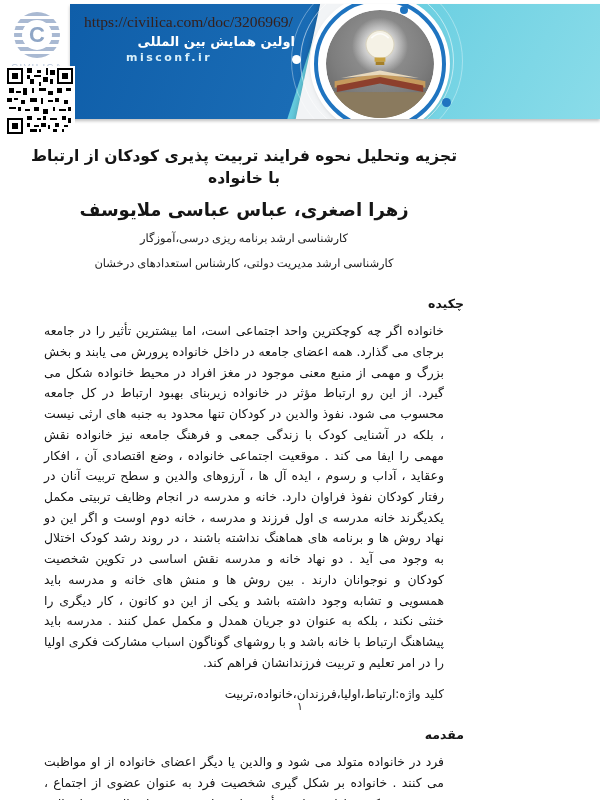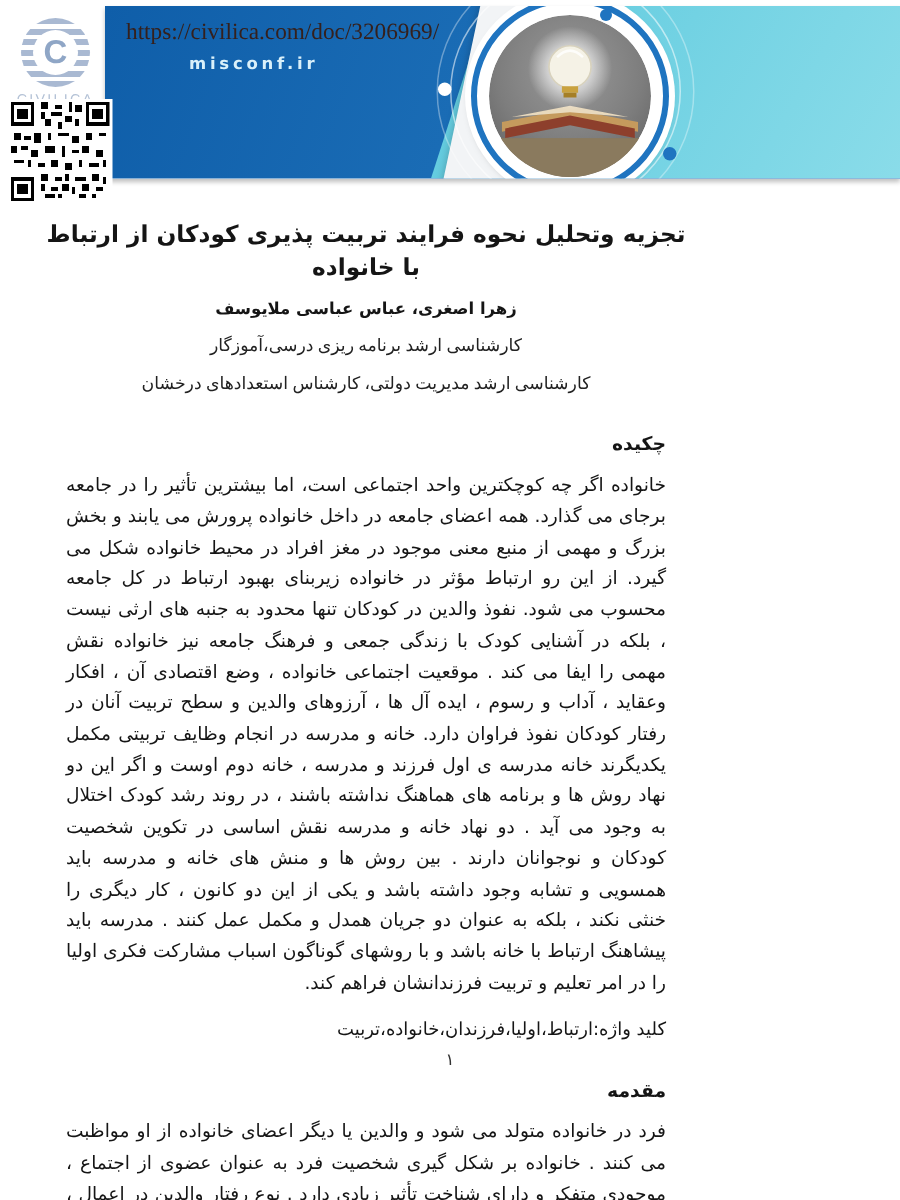--- a/index.html
+++ b/index.html
@@ -49,23 +49,23 @@
              font-weight:700;font-size:22px;color:#8fa6c6;font-family:"Liberation Sans",sans-serif;}
   .logo-name{font-size:9.5px;letter-spacing:1.5px;margin-top:3px;color:#b4c2d6;
              font-family:"Liberation Sans",sans-serif;}
 
   .qr{position:absolute;left:5px;top:66px;width:66px;height:66px;background:#ffffff;padding:2px;}
   .qr svg{width:100%;height:100%;display:block;}
 
   
   .doc{position:absolute;top:138px;left:0;width:488px;direction:rtl;color:#151515;}
   .title{text-align:center;font-size:15.5px;font-weight:700;margin:8px 30px 0 30px;line-height:1.4;}
-  .authors{text-align:center;font-size:11px;font-weight:700;margin-top:10px;}
+  .authors{text-align:center;font-size:18px;font-weight:700;margin-top:10px;}
   .affil{text-align:center;font-size:11.5px;margin-top:11px;color:#222;font-family:Liberation Serif, serif;}
-  .section-h{margin:26px 44px 0 44px;font-size:12.5px;font-weight:700;text-align:right;}
+  .section-h{margin:26px 24px 0 44px;font-size:12.5px;font-weight:700;text-align:right;}
   .body-p{margin:10px 44px 0 44px;font-size:12.4px;line-height:1.67;text-align:justify;}
   .keywords{margin:14px 44px 0 44px;font-size:12px;text-align:right;}
   .page-num{position:absolute;top:700px;left:0;width:600px;text-align:center;font-size:11px;color:#333;}
 </style>
 </head>
 <body>
 
 <div class="page">
 
   <div class="header">
@@ -105,20 +105,21 @@
           <path d="M46 48 h8 v3 h-8 z" fill="#a57f27"></path>
           <path d="M42 26 q8 -8 16 0" stroke="#ffffff" stroke-width="1.5" fill="none" opacity=".8"></path>
         </svg>
       </div>
 
       <div class="dot dot-white"></div>
       <div class="dot dot-blue-top"></div>
       <div class="dot dot-blue-bottom"></div>
 
       <div class="banner-text">
+        <div class="banner-line1">اولین همایش بین المللی</div>
         <div class="banner-site">misconf.ir</div>
       </div>
     </div>
 
     <a class="doc-url" href="#">https://civilica.com/doc/3206969/</a>
 
     <div class="logo">
       <div class="logo-mark">
         <div class="cletter">C</div>
       </div>

